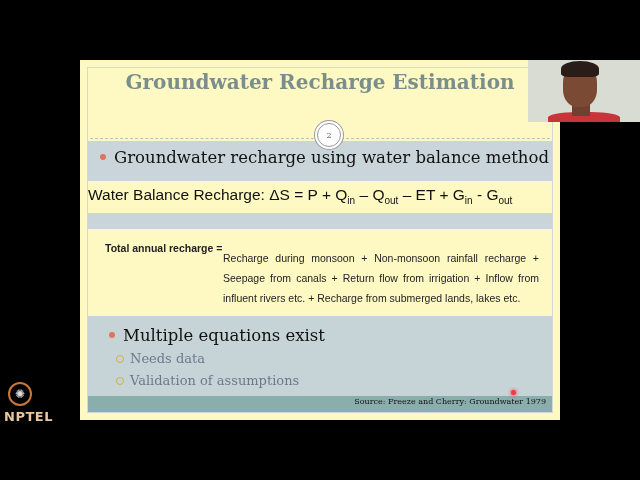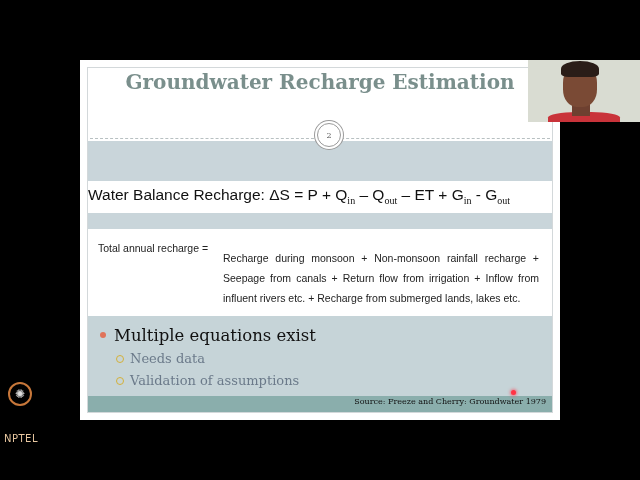--- a/index.html
+++ b/index.html
@@ -1,60 +1,63 @@
 <!DOCTYPE html>
 <html><head>
   <meta charset="utf-8">
   <style>
     html, body { margin:0; padding:0; }
     body { width:640px; height:480px; background:#000; position:relative; overflow:hidden; font-family:"DejaVu Serif", serif; }
-    .slide { position:absolute; left:80px; top:60px; width:480px; height:360px; background:#ffffff; }
+    .slide { position:absolute; left:80px; top:60px; width:480px; height:360px; background:#fef9c3; }
     .slide-inner { position:absolute; left:7px; top:7px; right:7px; bottom:7px; border:1px solid #d3d8da; }
     .title { position:absolute; left:0; right:0; top:2px; text-align:center; color:#7a8f8c; font-family:"DejaVu Serif", serif; font-weight:bold; font-size:20px; line-height:25px; }
     .title-rule { position:absolute; left:2px; right:2px; top:70px; border-top:1px dashed #b8c0c2; }
     .page-badge { position:absolute; left:229px; top:55px; width:22px; height:22px; border-radius:50%; background:#fff; border:1px solid #999; box-shadow:0 0 0 2px #fff, 0 0 0 3px #999; display:flex; align-items:center; justify-content:center; font-size:8px; color:#555; }
     .band { position:absolute; left:0; right:0; background:#c9d5da; }
     .band1 { top:73px; height:40px; }
     .bullet1 { position:absolute; left:12px; top:80px; font-size:16.5px; color:#111; white-space:nowrap; }
     .dot { display:inline-block; width:6px; height:6px; border-radius:50%; background:#e0735a; margin-right:8px; vertical-align:middle; position:relative; top:-2px; }
     .equation { position:absolute; left:0; top:118px; font-family:"Liberation Sans", sans-serif; font-size:15.5px; color:#111; white-space:nowrap; }
-    .equation sub { font-size:10px;font-family:Liberation Serif, serif; }
+    .equation sub { font-size:10px; }
     .band2 { top:145px; height:16px; }
     .recharge { position:absolute; left:5px; top:170px; width:448px; font-family:"Liberation Sans", sans-serif; font-size:10.5px; color:#222; line-height:20px; }
-    .recharge .lhs { position:absolute; left:5px; top:0; white-space:nowrap; }
+    .recharge .lhs { position:absolute; left:12px; top:0; white-space:nowrap;font-weight:bold; }
     .recharge .rhs { position:absolute; left:130px; top:10px; width:316px; text-align:justify; }
     .band3 { top:248px; height:80px; background:#c6d4d8; }
-    .bullet2 { position:absolute; left:12px; top:258px; font-size:16.5px; color:#111; white-space:nowrap; }
+    .bullet2 { position:absolute; left:21px; top:258px; font-size:16.5px; color:#111; white-space:nowrap; }
     .sub { position:absolute; left:28px; font-size:13px; color:#6b7a8a; white-space:nowrap; }
     .sub1 { top:283px; }
     .sub2 { top:305px; }
     .ring { display:inline-block; width:6px; height:6px; border-radius:50%; border:1.5px solid #d4b13a; margin-right:6px; vertical-align:middle; position:relative; top:-1px; }
     .footer-band { position:absolute; left:0; right:0; top:328px; height:16px; background:#8aaeac; }
     .source { position:absolute; right:6px; top:329px; font-size:8px; color:#111; white-space:nowrap; }
     .pointer { position:absolute; left:423px; top:322px; width:5px; height:5px; border-radius:50%; background:#ff3344; box-shadow:0 0 3px 1px rgba(255,60,80,0.6); }
     .webcam { position:absolute; left:528px; top:60px; width:112px; height:62px; background:#d9dcd2; overflow:hidden; }
     .cam-head { position:absolute; left:35px; top:3px; width:34px; height:44px; border-radius:45% 45% 40% 40%; background:#7a4a35; }
     .cam-hair { position:absolute; left:33px; top:1px; width:38px; height:16px; border-radius:50% 50% 20% 20%; background:#2a1d18; }
     .cam-shirt { position:absolute; left:20px; top:52px; width:72px; height:14px; border-radius:40% 40% 0 0; background:#c9333a; }
     .cam-neck { position:absolute; left:44px; top:44px; width:18px; height:12px; background:#6e4030; }
     .nptel { position:absolute; left:4px; top:382px; width:34px; height:40px; }
     .nptel-logo { position:absolute; left:4px; top:0; width:24px; height:24px; border-radius:50%; border:2px solid #c7773a; box-sizing:border-box; display:flex; align-items:center; justify-content:center; color:#ddd; font-size:12px; }
-    .nptel-text { position:absolute; left:0; top:27px; font-family:"DejaVu Sans", sans-serif; font-weight:normal; font-size:10px; color:#e8c7a0; letter-spacing:0.5px;margin-top:24px; }
+    .nptel-text { position:absolute; left:0; top:27px; font-family:"DejaVu Sans", sans-serif; font-weight:bold; font-size:13px; color:#e8c7a0; letter-spacing:0.5px; }
   </style>
 </head>
 <body>
 
 <div class="slide">
   <div class="slide-inner">
     <div class="title">
       <div>Groundwater Recharge Estimation</div>
     </div>
     <div class="title-rule"></div>
     <div class="band band1"></div>
     <div class="page-badge">2</div>
+    <div class="bullet1">
+      <span class="dot"></span><span>Groundwater recharge using water balance method</span>
+    </div>
     <div class="equation">
       <span>Water Balance Recharge: ΔS = P + Q</span><sub>in</sub><span> – Q</span><sub>out</sub><span> – ET + G</span><sub>in</sub><span> - G</span><sub>out</sub>
     </div>
     <div class="band band2"></div>
     <div class="recharge">
       <span class="lhs">Total annual recharge =</span>
       <span class="rhs">Recharge during monsoon + Non-monsoon rainfall recharge + Seepage from canals + Return flow from irrigation + Inflow from influent rivers etc. + Recharge from submerged lands, lakes etc.</span>
     </div>
     <div class="band band3"></div>
     <div class="bullet2">

